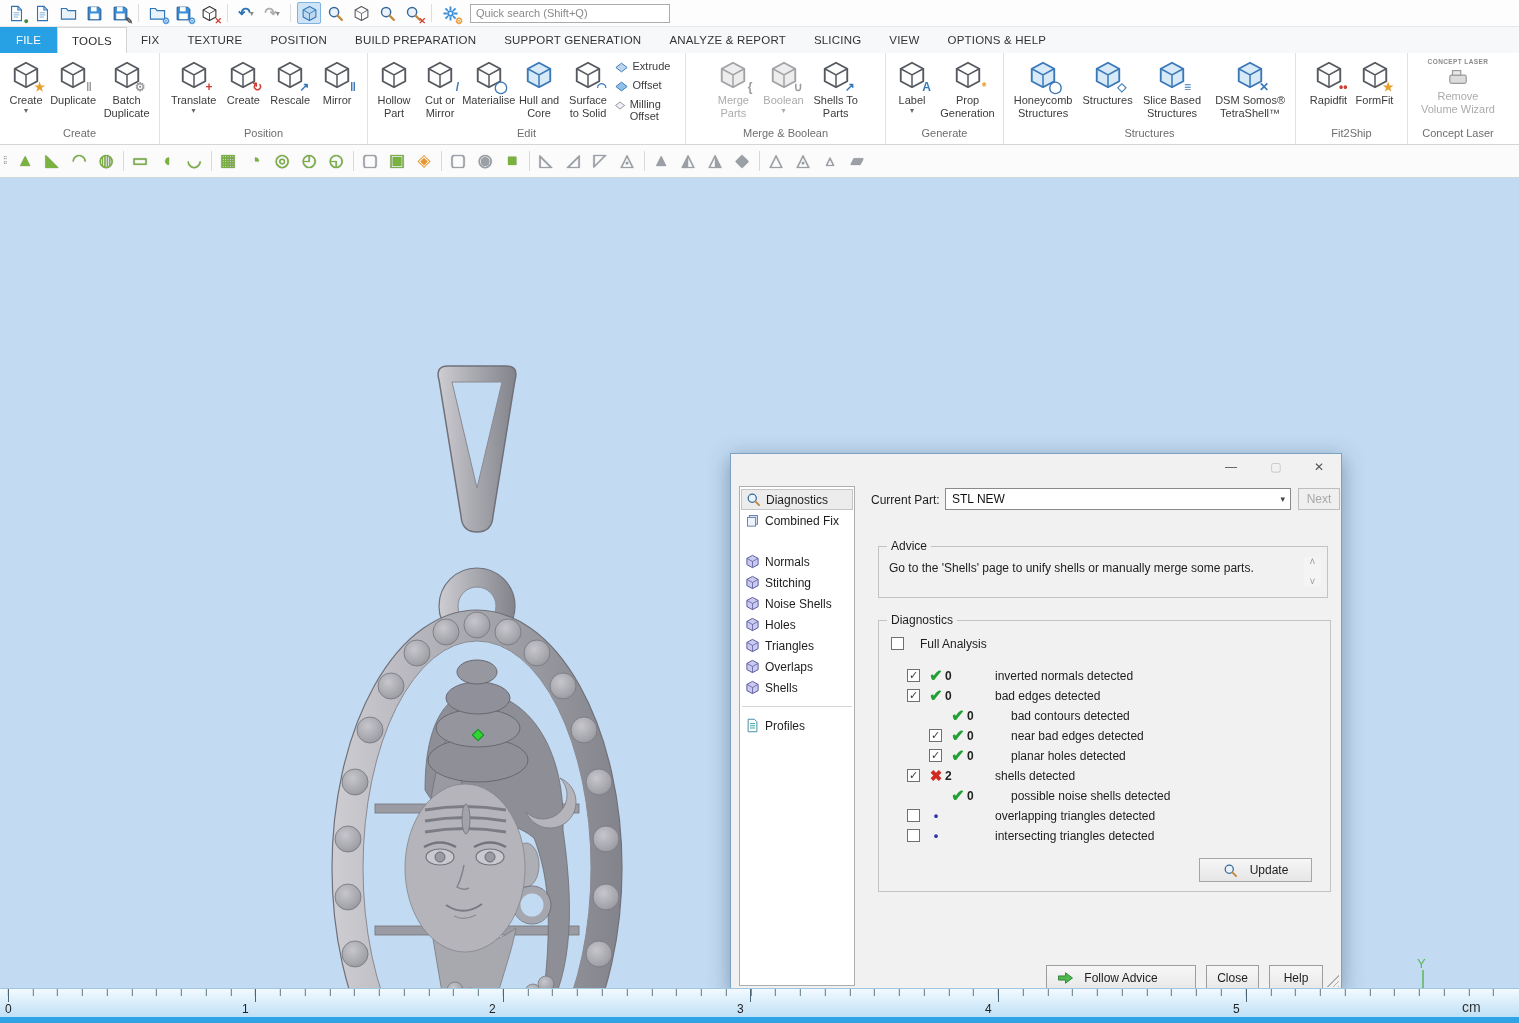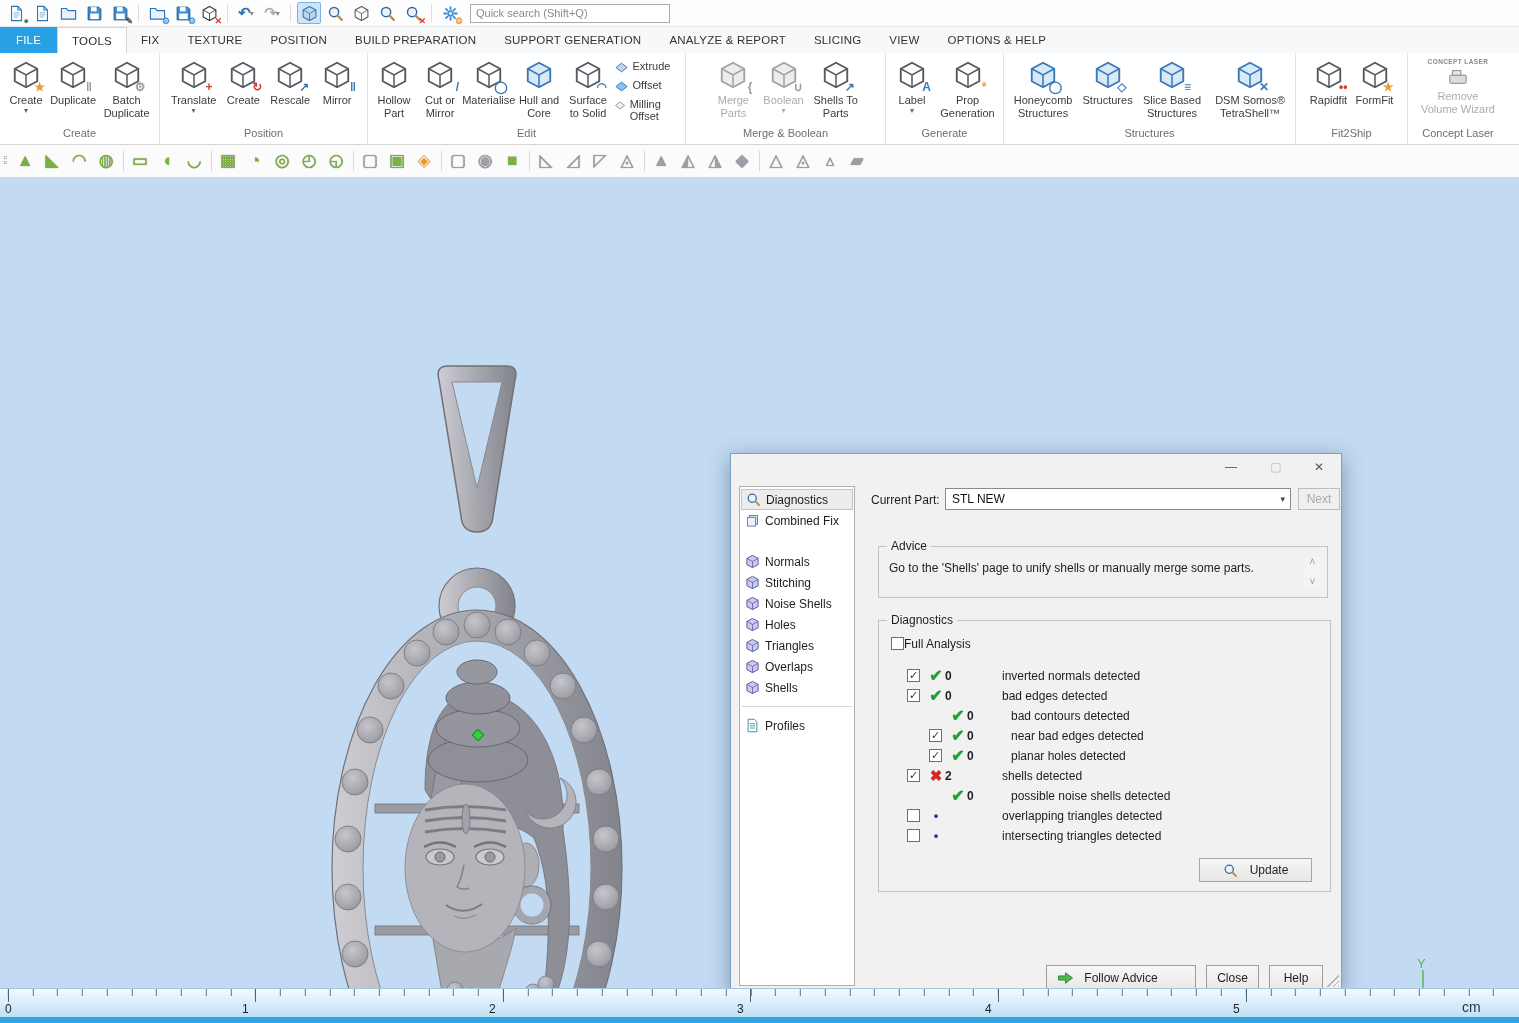--- a/index.html
+++ b/index.html
@@ -87,28 +87,28 @@
   .combo { position:absolute; left:214px; top:34px; width:346px; height:22px; background:#fff; border:1px solid #8a8a8a; font-size:12px; color:#111; line-height:20px; padding-left:6px; }
   .combo .arr { position:absolute; right:5px; top:0; font-size:9px; color:#444; line-height:20px; }
   .nextbtn { position:absolute; left:567px; top:34px; width:42px; height:22px; background:#efefef; border:1px solid #bdbdbd; color:#a8a8a8; font-size:12px; text-align:center; line-height:20px; }
   .fs { position:absolute; border:1px solid #c3c3c3; background:#f1f1f1; }
   .fs > .fslabel { position:absolute; top:-8px; left:8px; background:#f1f1f1; padding:0 4px; font-size:12px; color:#1d1d1d; }
   .fs.advice { left:147px; top:92px; width:450px; height:52px; }
   .advtext { position:absolute; left:10px; top:14px; right:36px; font-size:12px; color:#1d1d1d; }
   .advscroll { position:absolute; right:6px; top:10px; bottom:10px; width:17px; display:flex; flex-direction:column; justify-content:space-between; align-items:center; background:#f4f4f4; }
   .advscroll span { font-size:10px; color:#9a9a9a; line-height:10px; }
   .fs.diag { left:147px; top:166px; width:453px; height:272px; }
-  .fullrow { position:absolute; left:12px; top:16px; display:flex; align-items:flex-start; gap:0; font-size:12px; color:#1d1d1d; }
+  .fullrow { position:absolute; left:12px; top:16px; display:flex; align-items:flex-start; gap:16px; font-size:12px; color:#1d1d1d; }
   .wcb { width:13px; height:13px; border:1px solid #707070; background:#fff; display:inline-block; font-size:11px; line-height:11px; text-align:center; color:#3a3a3a; }
   .drows { position:absolute; left:0; top:46px; width:100%; }
   .drow { position:relative; height:20px; }
   .drow .cb { position:absolute; left:28px; top:2px; }
   .drow .st { position:absolute; left:48px; top:0px; width:18px; text-align:center; }
   .drow .ct { position:absolute; left:66px; top:2px; font-size:12px; font-weight:bold; color:#222; }
-  .drow .lb { position:absolute; left:123px; top:2px; font-size:12px; color:#1d1d1d; }
+  .drow .lb { position:absolute; left:116px; top:2px; font-size:12px; color:#1d1d1d; }
   .drow.ind1 .cb { left:50px; } .drow.ind1 .st { left:70px; } .drow.ind1 .ct { left:88px; } .drow.ind1 .lb { left:132px; }
   .st.ok { color:#21a035; font-size:16px; font-weight:bold; line-height:18px; }
   .st.err { color:#d02b20; font-size:15px; font-weight:bold; line-height:18px; }
   .st.dot { color:#3434ae; font-size:13px; font-weight:bold; line-height:18px; }
   .updbtn { position:absolute; right:18px; bottom:9px; width:113px; height:24px; background:linear-gradient(#f6f6f6,#e6e6e6); border:1px solid #a6a6a6; display:flex; align-items:center; justify-content:center; gap:12px; font-size:12px; color:#1d1d1d; }
   .updbtn svg { width:15px; height:15px; }
   .dfooter-btn { position:absolute; top:511px; height:25px; background:linear-gradient(#f7f7f7,#e8e8e8); border:1px solid #9d9d9d; font-size:12px; color:#1d1d1d; display:flex; align-items:center; justify-content:center; }
   .fabtn { left:315px; width:150px; gap:20px; }
   .fabtn svg { width:17px; height:14px; position:absolute; left:10px; }
   .closebtn { left:475px; width:53px; }

